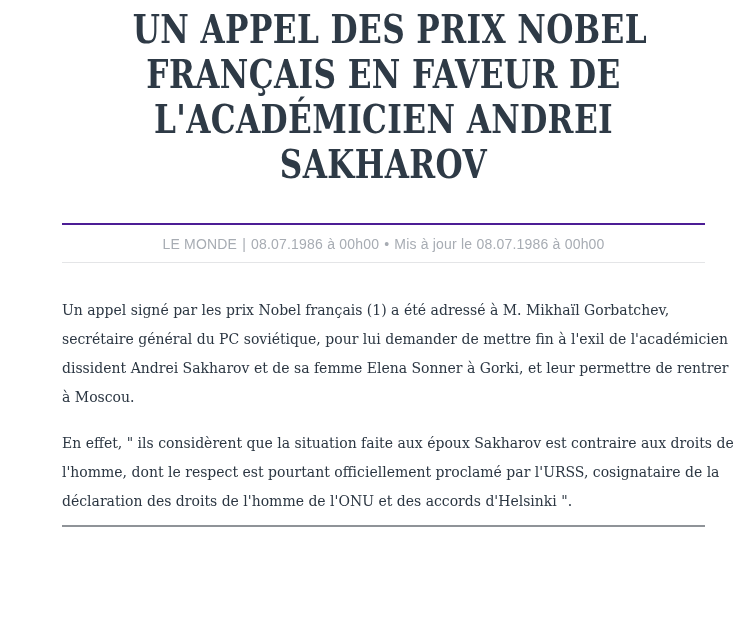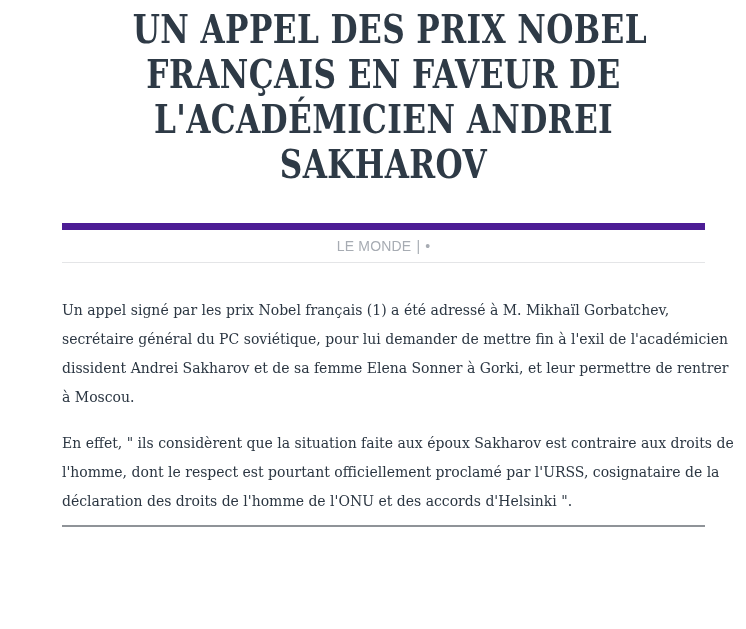--- a/index.html
+++ b/index.html
@@ -29,21 +29,21 @@
     white-space: nowrap;
     letter-spacing: 0.5px;
     transform: scaleX(0.78);
     transform-origin: 50% 50%;
   }
   
   .byline-bar {
     width: 643px;
     margin-top: 37px;
     height: 40px;
-    border-top: 7px solid #4c1d95;
+    border-top: 2px solid #4c1d95;
     border-bottom: 1px solid #e4e5e7;
     display: flex;
     align-items: center;
     justify-content: center;
     gap: 5px;
     font-family: "Liberation Sans", sans-serif;
     font-size: 14px;
     letter-spacing: 0.2px;
     color: #a7acb3;
     white-space: nowrap;
@@ -82,21 +82,23 @@
   <h1 class="title-block">
     <div class="title-line">UN APPEL DES PRIX NOBEL</div>
     <div class="title-line">FRANÇAIS EN FAVEUR DE</div>
     <div class="title-line">L'ACADÉMICIEN ANDREI</div>
     <div class="title-line">SAKHAROV</div>
   </h1>
 
   <div class="byline-bar">
     <span>LE MONDE</span>
     <span>|</span>
+    <span>08.07.1986 à 00h00</span>
     <span>•</span>
+    <span>Mis à jour le 08.07.1986 à 00h00</span>
   </div>
 
   <div class="article-body">
     <p class="para-1">Un appel signé par les prix Nobel français (1) a été adressé à M. Mikhaïl Gorbatchev, secrétaire général du PC soviétique, pour lui demander de mettre fin à l'exil de l'académicien dissident Andrei Sakharov et de sa femme Elena Sonner à Gorki, et leur permettre de rentrer à Moscou.</p>
     <p class="para-2">En effet, " ils considèrent que la situation faite aux époux Sakharov est contraire aux droits de l'homme, dont le respect est pourtant officiellement proclamé par l'URSS, cosignataire de la déclaration des droits de l'homme de l'ONU et des accords d'Helsinki ".</p>
   </div>
 
   <hr class="footnote-rule">
 
 

